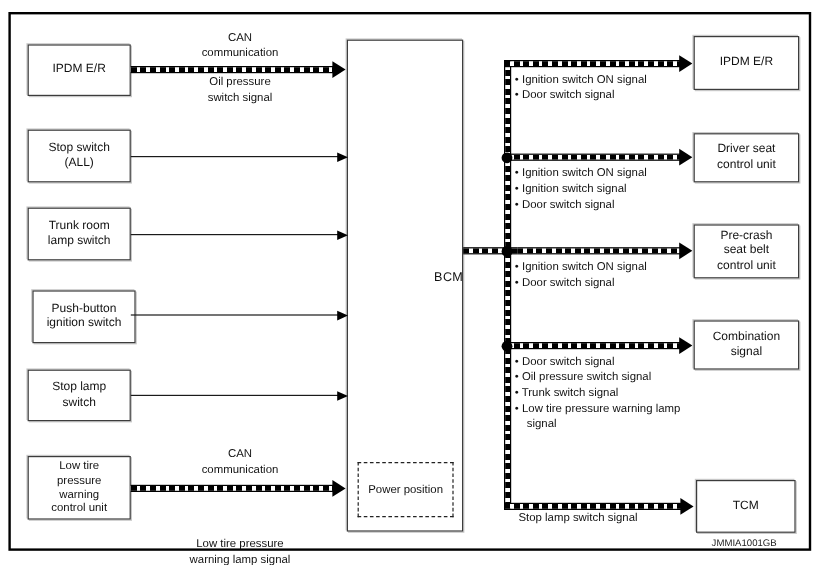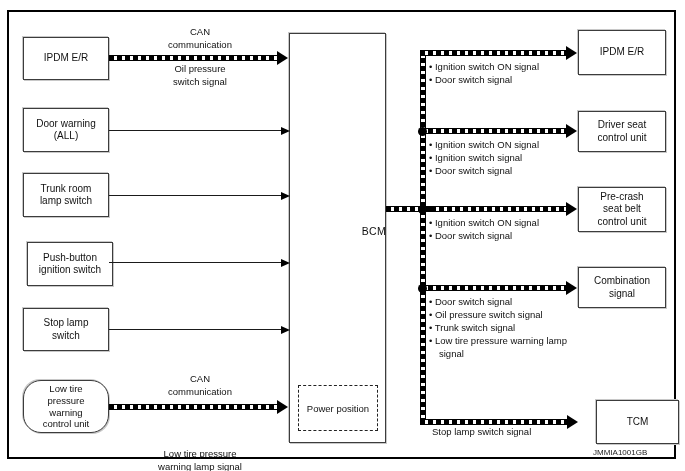--- a/index.html
+++ b/index.html
@@ -26,21 +26,21 @@
     box-shadow: -1px -1px 0 #c8c8c8, 1px 1px 0 #c8c8c8;
     display: flex;
     align-items: center;
     justify-content: center;
     text-align: center;
     font-size: 10px;
     line-height: 1.22;
     white-space: pre-line;
     box-sizing: border-box;
   }
-  .box.small { font-size: 9.5px; border-radius: 18px; }
+  .box.small { font-size: 9.5px; }
   .bcm-label {
     position: absolute;
     font-size: 10.5px;
     letter-spacing: 0.3px;
   }
   .pp-box {
     position: absolute;
     border: 1px dashed #222222;
     background: #ffffff;
     display: flex;
@@ -105,21 +105,21 @@
   }
 </style>
 </head>
 <body>
 
 <div id="stage">
 
   <div class="frame"></div>
 
   <div class="box" style="left:23px; top:37px;  width:86px; height:43px;">IPDM E/R</div>
-  <div class="box" style="left:23px; top:108px; width:86px; height:44px;">Door warning
+  <div class="box" style="left:23px; top:108px; width:86px; height:44px;">Stop switch
 (ALL)</div>
   <div class="box" style="left:23px; top:173px; width:86px; height:44px;">Trunk room
 lamp switch</div>
   <div class="box" style="left:27px; top:242px; width:86px; height:44px;">Push-button
 ignition switch</div>
   <div class="box" style="left:23px; top:308px; width:86px; height:43px;">Stop lamp
 switch</div>
   <div class="box small" style="left:23px; top:380px; width:86px; height:53px;">Low tire
 pressure
 warning
@@ -196,17 +196,17 @@
   <div class="line-label" style="left:432px; top:426px;">Stop lamp switch signal</div>
 
   <div class="box" style="left:578px; top:30px;  width:88px; height:45px;">IPDM E/R</div>
   <div class="box" style="left:578px; top:111px; width:88px; height:41px;">Driver seat
 control unit</div>
   <div class="box" style="left:578px; top:187px; width:88px; height:45px;">Pre-crash
 seat belt
 control unit</div>
   <div class="box" style="left:578px; top:267px; width:88px; height:41px;">Combination
 signal</div>
-  <div class="box" style="left:580px; top:400px; width:83px; height:44px;margin-left:16px;">TCM</div>
+  <div class="box" style="left:580px; top:400px; width:83px; height:44px;">TCM</div>
 
   <div class="watermark" style="left:593px; top:448px;">JMMIA1001GB</div>
 
 </div>
 
 </body></html>

